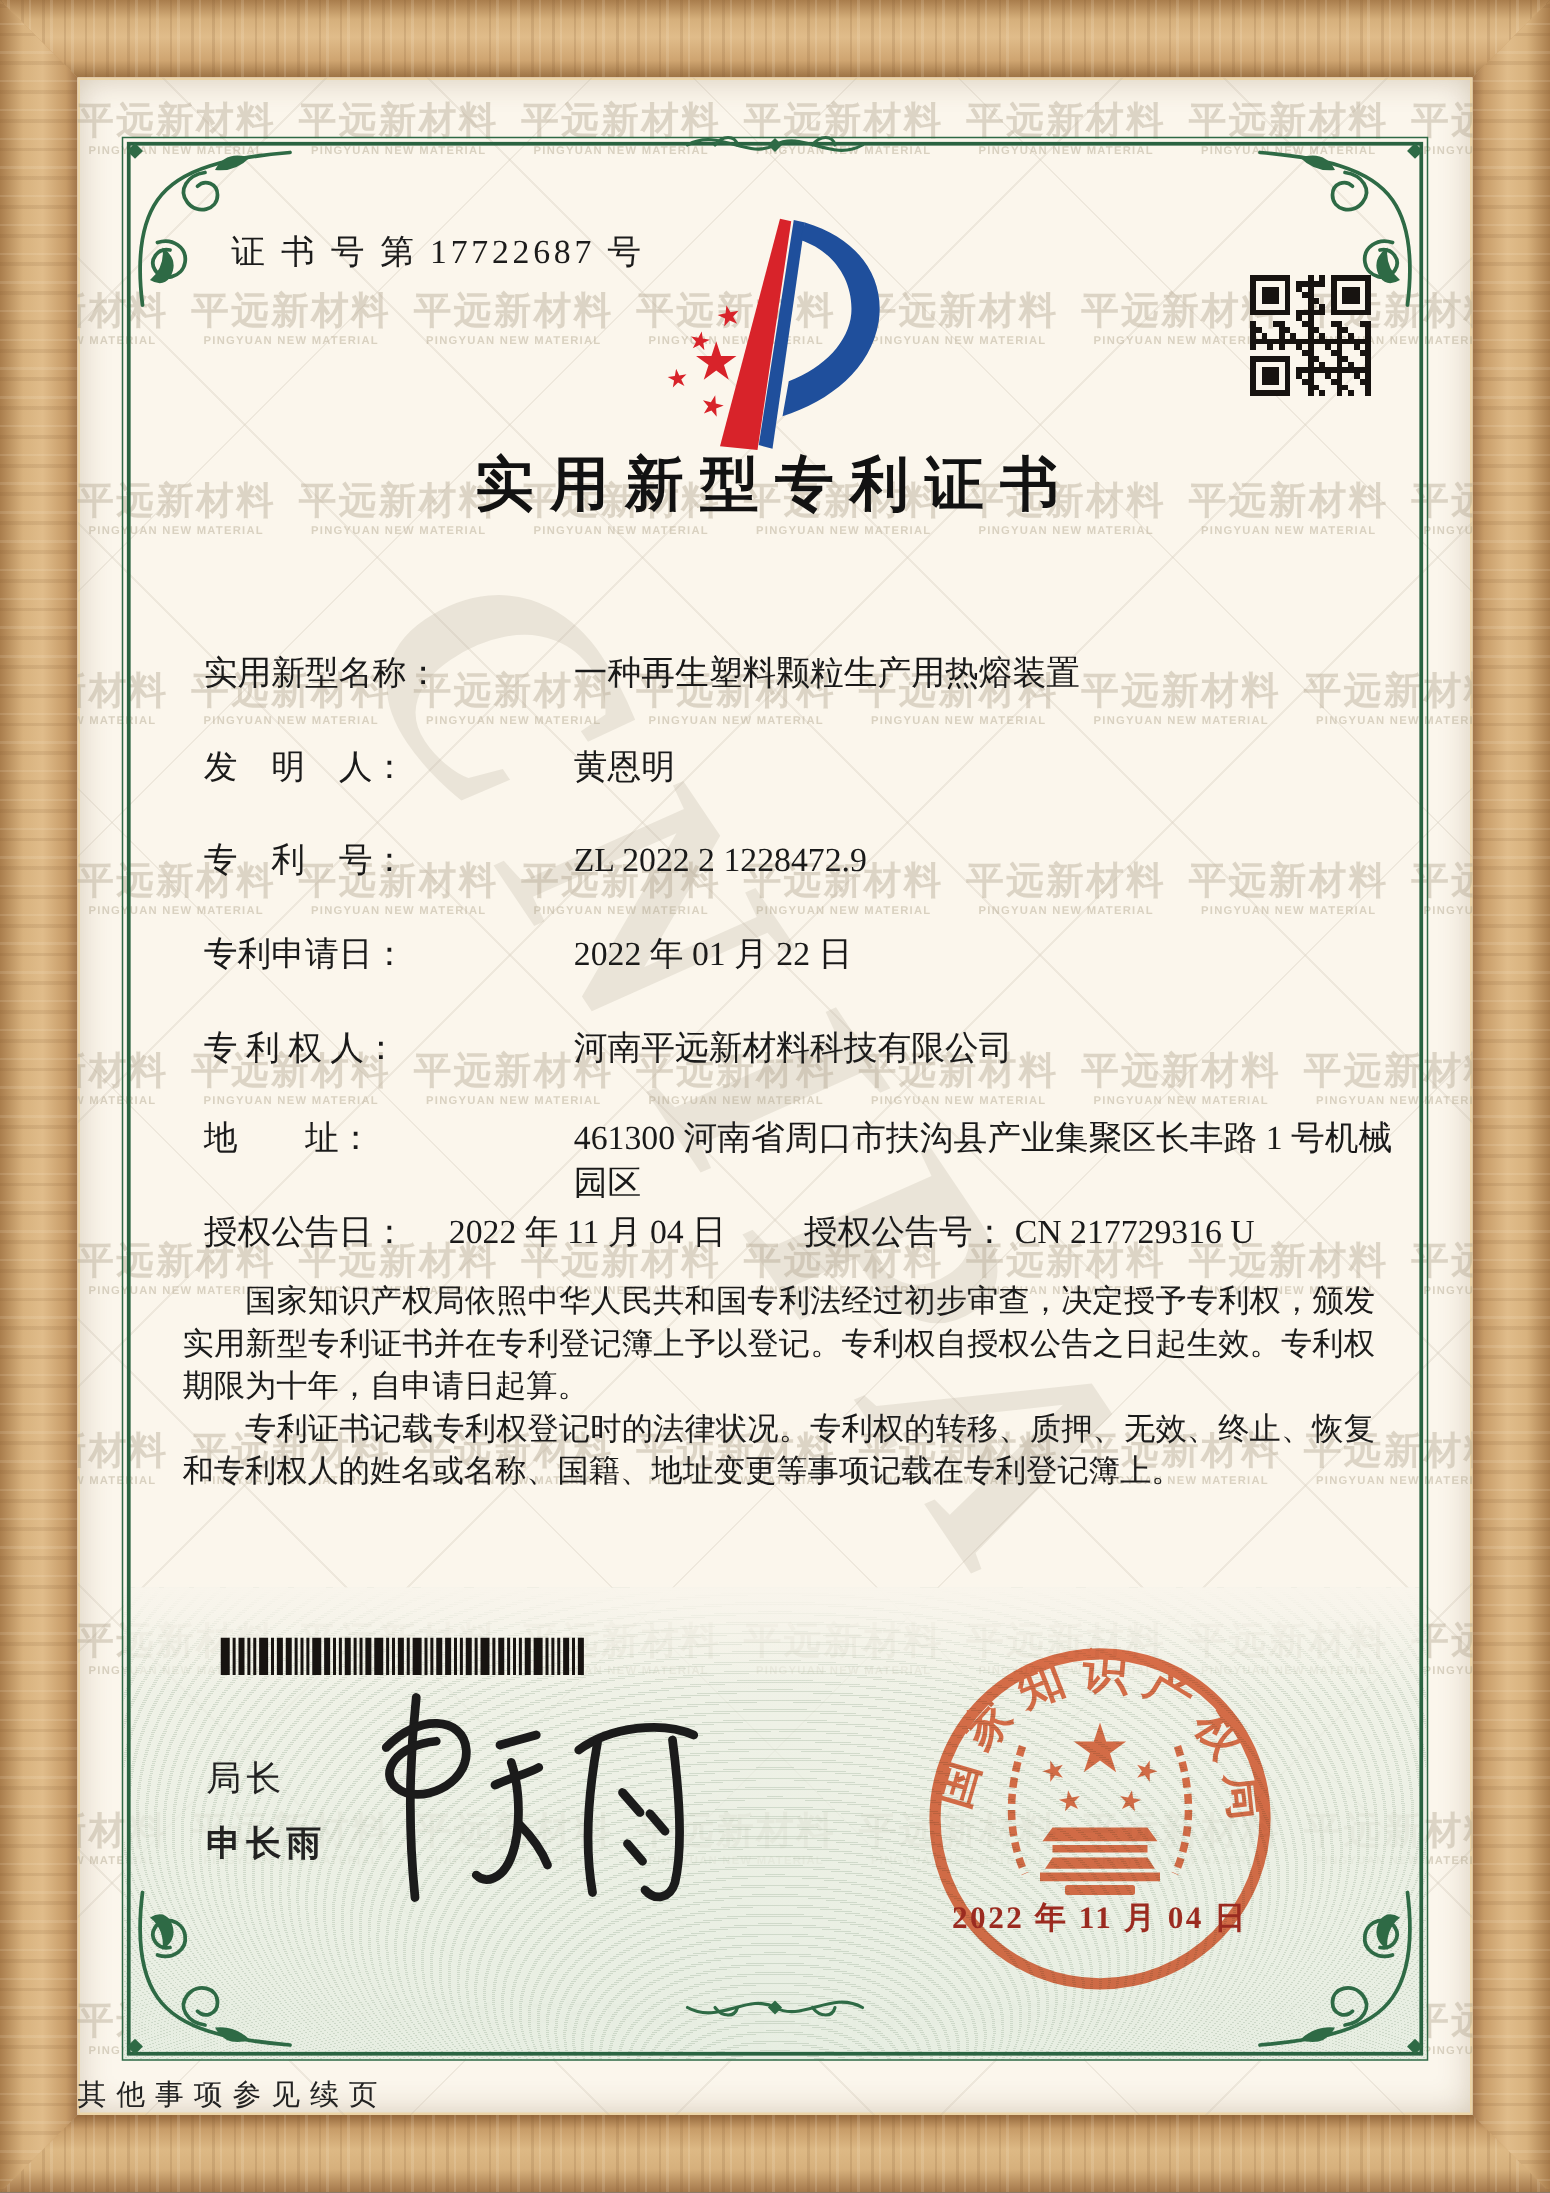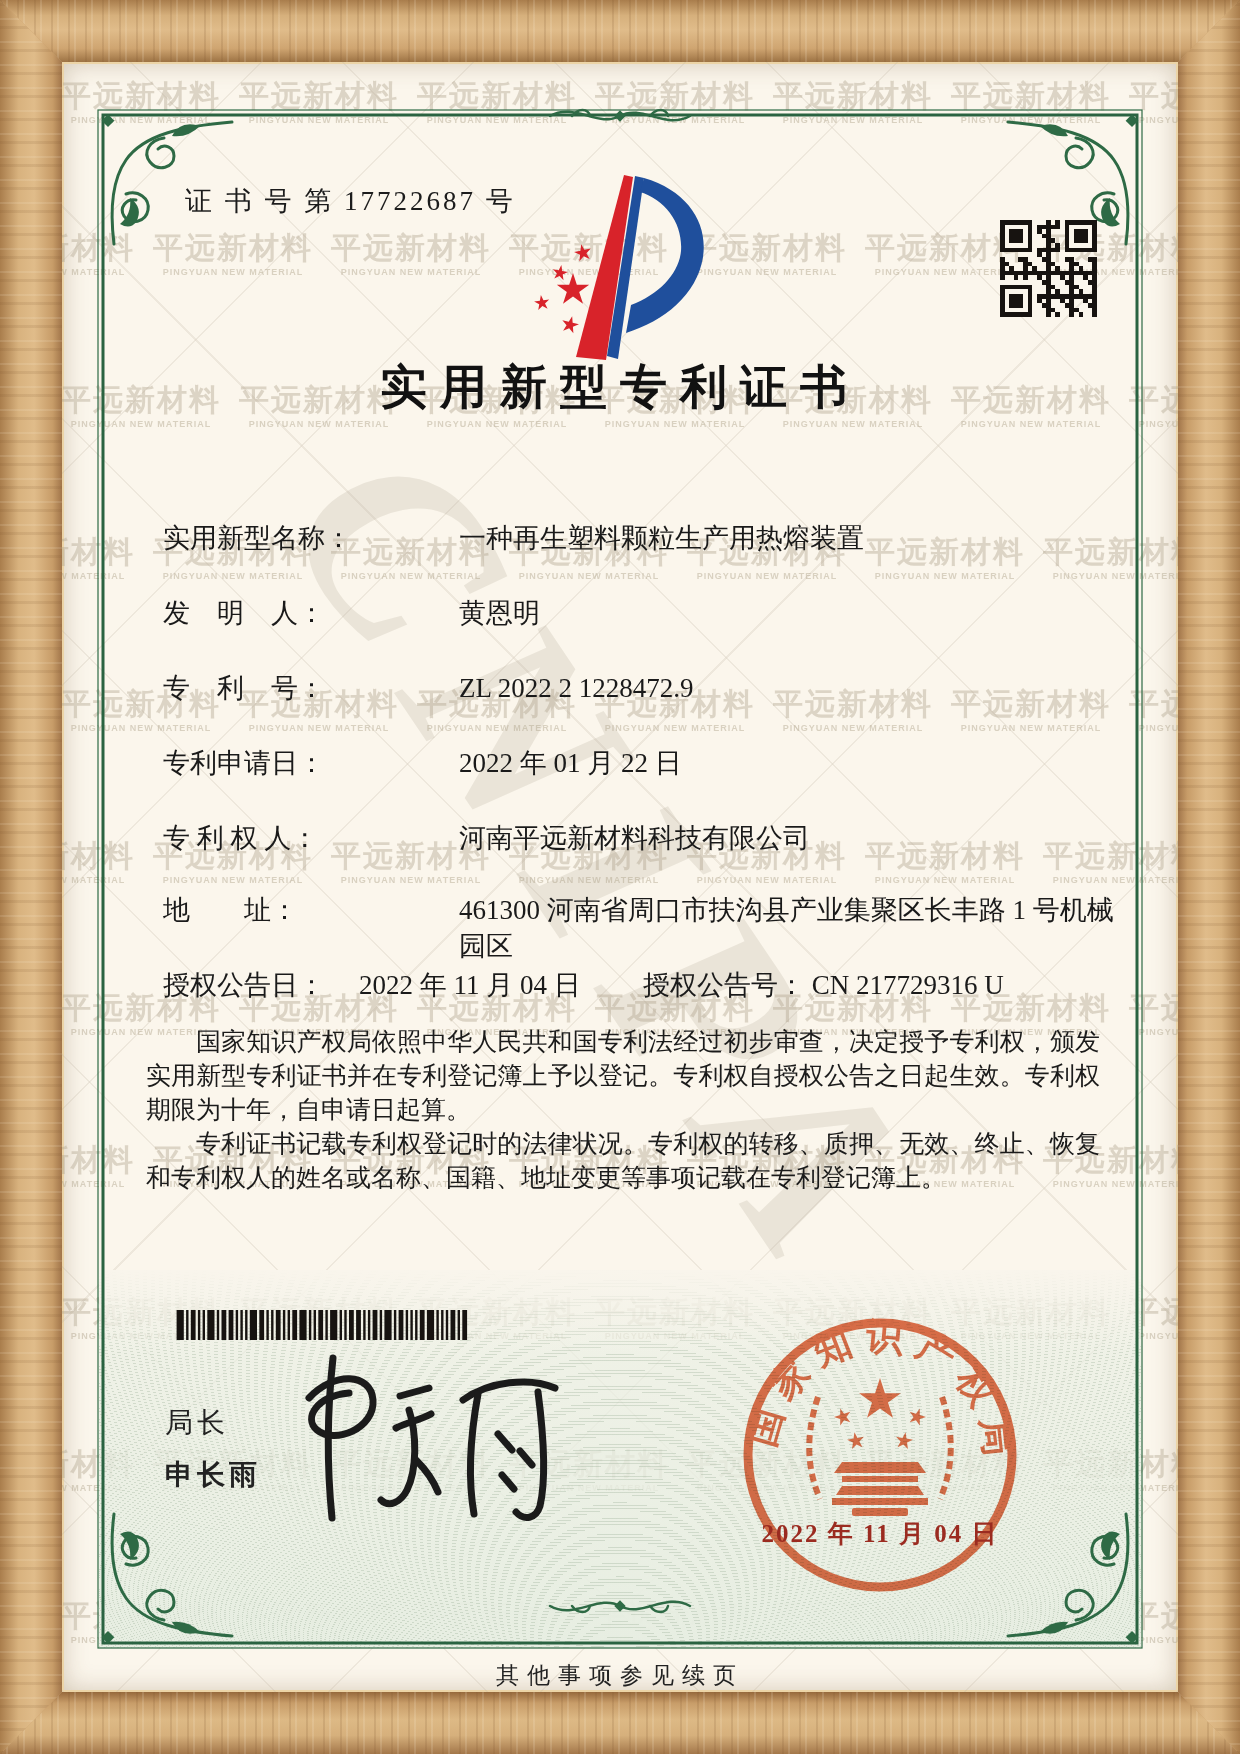--- a/index.html
+++ b/index.html
@@ -68,21 +68,21 @@
   .director{position:absolute;left:103px;font-size:28px;color:#222;letter-spacing:4px;
     font-family:"Liberation Sans","DejaVu Sans",sans-serif;}
   .director.title2{top:1342px;}
   .director.name{top:1394px;font-weight:bold;}
   .sig{position:absolute;left:225px;top:1276px;}
   .seal{position:absolute;left:668px;top:1243px;opacity:.92;mix-blend-mode:multiply;}
   .seal-date{position:absolute;left:668px;top:1455px;width:300px;text-align:center;
     font-size:25px;font-weight:bold;color:#9b2b20;letter-spacing:2px;}
   .page-footer{position:absolute;left:0;top:1538px;width:100%;text-align:center;
     font-size:23px;letter-spacing:3px;color:#2b2b2b;}
-  .cont-note{position:absolute;left:0;top:1598px;width:100%;text-align:center;
+  .cont-note{position:absolute;left:0;top:1598px;width:100%;text-align:left;
     font-size:23px;letter-spacing:8px;color:#222;}
 </style>
 </head>
 <body>
 
 <div id="page">
   <div class="wood t"></div>
   <div class="wood b"></div>
   <div class="wood l"></div>
   <div class="wood r"></div>

